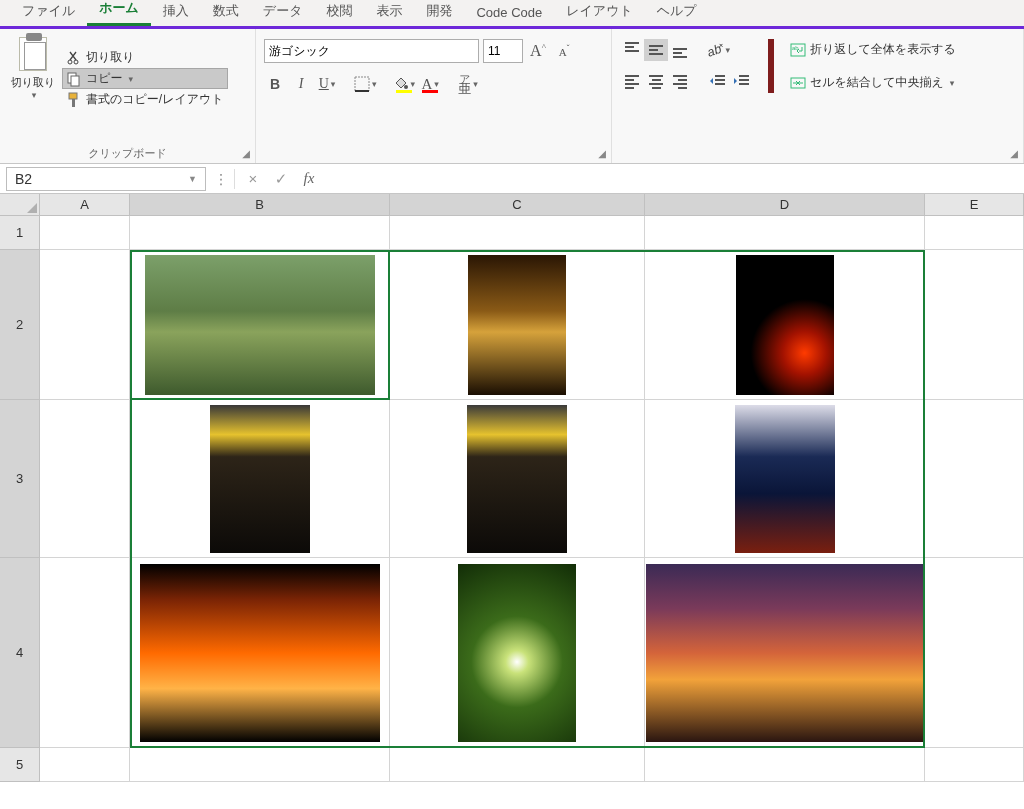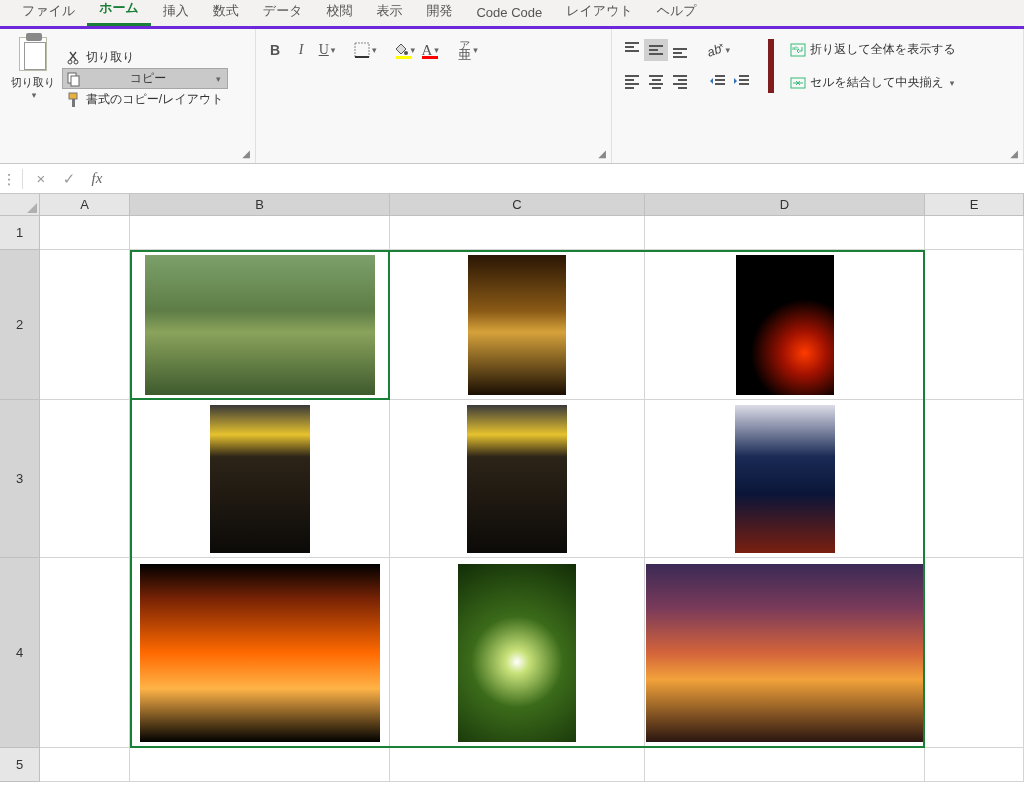--- a/index.html
+++ b/index.html
@@ -13,21 +13,21 @@
   .dialog-launcher { position:absolute; bottom:3px; right:3px; width:12px; height:12px; font-size:10px; color:#888; line-height:12px; text-align:center; cursor:pointer; }
   .clip-row { display:flex; }
   .paste-big { display:flex; flex-direction:column; align-items:center; width:50px; cursor:pointer; }
   .paste-icon { width:28px; height:34px; background:#fff; border:1px solid #bba; margin-top:4px; position:relative; }
   .paste-icon::before { content:""; position:absolute; top:-5px; left:6px; width:16px; height:8px; background:#888; border-radius:2px; }
   .paste-icon::after { content:""; position:absolute; top:4px; left:4px; width:20px; height:26px; background:#fff; border:1px solid #999; }
   .paste-label { font-size:11px; margin-top:4px; }
   .clip-col { display:flex; flex-direction:column; padding:4px 0 0 4px;margin-top:10px; }
   .small-btn { display:flex; align-items:center; gap:4px; font-size:12px; padding:2px 4px; cursor:pointer; }
   .small-btn:hover, .copy-highlight { background:#c9c9c9; }
-  .copy-highlight { border:1px solid #a6a6a6; padding:1px 6px 1px 3px;justify-content:space-between; }
+  .copy-highlight { border:1px solid #a6a6a6; padding:1px 6px 1px 3px; }
   .dd { font-size:9px; color:#666; margin-left:2px; }
   .ico { width:16px; height:16px; display:inline-block; }
   .font-row1, .font-row2 { display:flex; align-items:center; gap:4px; }
   .font-row1 { margin-bottom:10px; }
   .font-select { width:215px; height:24px; border:1px solid #adadad; background:#fff; font-size:12px; padding:0 4px; }
   .size-select { width:40px; height:24px; border:1px solid #adadad; background:#fff; font-size:12px; text-align:left; padding:0 4px; }
   .rbtn { min-width:22px; height:22px; display:flex; align-items:center; justify-content:center; cursor:pointer; font-size:14px; color:#555; position:relative; }
   .bigA { font-size:16px; font-family:"Times New Roman",serif; }
   .smallA { font-size:11px; font-family:"Times New Roman",serif; }
   .underline-strip { position:absolute; bottom:2px; left:3px; right:3px; height:3px; }
@@ -117,24 +117,35 @@
           <span class="ico">
             <svg viewBox="0 0 16 16">
                 <rect x="3" y="1" width="8" height="6" fill="#e8b23a" stroke="#777"></rect>
                 <rect x="6" y="7" width="3" height="8" fill="#777"></rect>
               </svg>
           </span>
           <span>書式のコピー/レイアウト</span>
         </div>
       </div>
     </div>
+    <div class="group-label">クリップボード</div>
     <div class="dialog-launcher">◢</div>
   </div>
 
   <div class="group" style="width:356px; padding-top:10px">
+    <div class="font-row1">
+      <input class="font-select" value="游ゴシック" style="">
+      <input class="size-select" value="11" style="">
+      <div class="rbtn">
+          <span class="bigA">A<sup style="font-size:9px">^</sup></span>
+        </div>
+      <div class="rbtn">
+          <span class="smallA">A<sup style="font-size:8px">ˇ</sup></span>
+        </div>
+    </div>
     <div class="font-row2">
       <div class="rbtn">
           <b>B</b>
         </div>
       <div class="rbtn">
           <i style="font-family:serif">I</i>
         </div>
       <div class="rbtn">
           <span style="text-decoration:underline;font-family:serif">U</span>
           <span class="dd">▾</span>
@@ -267,20 +278,24 @@
           <span>セルを結合して中央揃え</span>
           <span class="dd">▾</span>
         </div>
       </div>
     </div>
     <div class="dialog-launcher">◢</div>
   </div>
 </div>
 
 <div class="namebox-row">
+  <div class="name-box">
+    <span>B2</span>
+    <span class="dd2">▼</span>
+  </div>
   <div class="collapse-dots">⋮</div>
   <div class="fx-sep"></div>
   <div class="fx-btn">
       <span>×</span>
     </div>
   <div class="fx-btn">
       <span>✓</span>
     </div>
   <div class="fx-btn">
       <span class="fx-label">fx</span>

